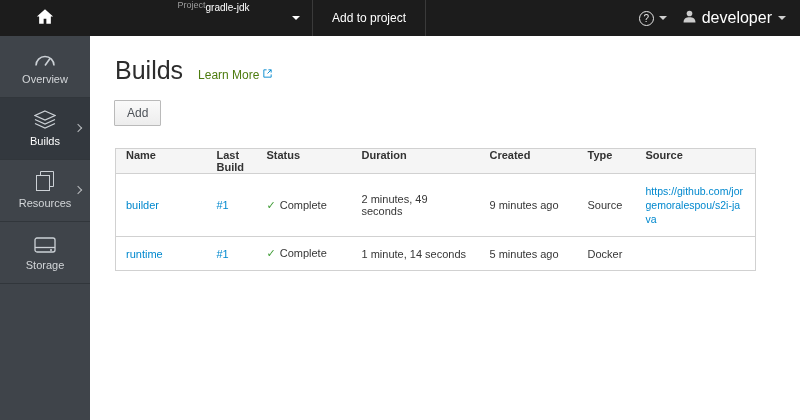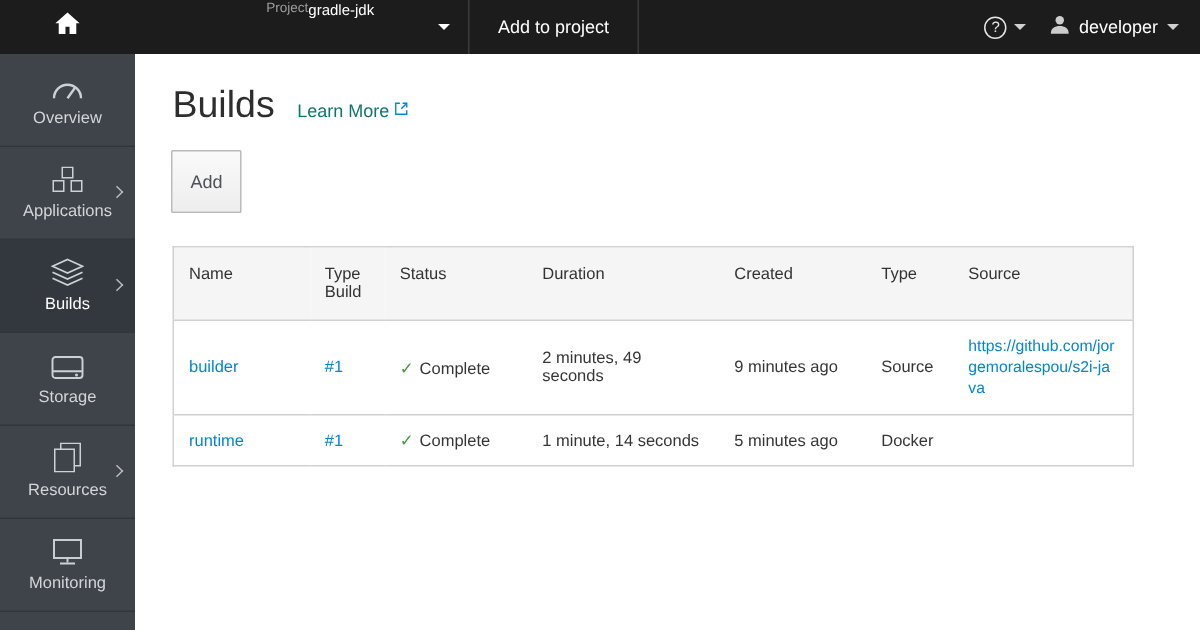--- a/index.html
+++ b/index.html
@@ -17,53 +17,53 @@
   .caret { width:0; height:0; border-left:4px solid transparent; border-right:4px solid transparent;
     border-top:4px solid #fff; display:inline-block; }
   .project-selector .caret { position:absolute; right:12px; top:16px; }
   .add-project-btn { display:flex; align-items:center; padding:16px 19px; font-size:12px;
     border-left:1px solid #3a3a3a; border-right:1px solid #3a3a3a; cursor:pointer; }
   .top-spacer { flex:1; }
   .help-menu { display:flex; align-items:center; gap:5px; margin-right:16px; cursor:pointer; }
   .q-circle { width:15px; height:15px; border:1px solid #e6e6e6; border-radius:50%;
     display:flex; align-items:center; justify-content:center; font-size:10px; color:#e6e6e6; }
   .help-menu .caret, .user-menu .caret { border-top-color:#cfcfcf; }
-  .user-menu { display:flex; align-items:center; gap:6px; margin-right:14px; font-size:12px; cursor:pointer; }
+  .user-menu { display:flex; align-items:center; gap:6px; margin-right:14px; font-size:16px; cursor:pointer; }
 
   
   .sidebar { position:absolute; top:36px; left:0; bottom:0; width:90px; background:#3f444a; }
   .nav-item { height:62px; position:relative; display:flex; flex-direction:column;
     align-items:center; justify-content:center; gap:6px; border-bottom:1px solid #31363b; cursor:pointer; }
   .nav-item.active { background:#33383e; }
   .nav-label { font-size:11px; color:#d3d6d9; }
   .nav-item.active .nav-label { color:#fff; }
   .chev { position:absolute; right:9px; top:50%; margin-top:-4px; width:6px; height:6px;
     border-top:1px solid #b9bcbf; border-right:1px solid #b9bcbf; transform:rotate(45deg); }
   .nav-icon { height:19px; display:flex; align-items:flex-end; }
 
   
   .main { position:absolute; top:36px; left:90px; right:0; bottom:0; background:#fff;
     padding:20px 25px; overflow:hidden; }
   .title-row { display:flex; align-items:baseline; gap:15px; }
   .page-title { font-size:25px; font-weight:300; color:#2d2d2d; }
-  .learn-more { font-size:12px; color:#0f766e; text-decoration:none;
+  .learn-more { font-size:12px; color:#4d7c0f; text-decoration:none;
     display:inline-flex; align-items:center; gap:3px; cursor:pointer; }
 
   .filter-row { margin-top:15px; display:flex; }
   .filter-input { width:385px; height:26px; border:1px solid #bababa; border-radius:1px;
     padding:0 9px; font-size:12px; color:#363636; font-family:inherit; }
   .filter-input::placeholder { font-style:italic; color:#999; }
-  .add-btn { height:42px; margin-left:-1px; padding:0 12px; font-size:12px; color:#4d5258;
+  .add-btn { height:26px; margin-left:-1px; padding:0 12px; font-size:12px; color:#4d5258;
     background:linear-gradient(#fafafa,#ededed); border:1px solid #bababa; border-radius:1px;
     font-family:inherit; cursor:pointer; }
 
   .builds-table { margin-top:22px; width:640px; border:1px solid #d1d1d1;
     border-collapse:collapse; table-layout:fixed; }
-  .builds-table th { background:#f5f5f5; font-size:11px; font-weight:400; color:#333;
-    text-align:left; padding:12px 10px; border-bottom:1px solid #d1d1d1; vertical-align:top; }
+  .builds-table th { background:#f5f5f5; font-size:11px; font-weight:700; color:#333;
+    text-align:left; padding:0 10px; border-bottom:1px solid #d1d1d1; vertical-align:top; }
   .builds-table td { font-size:11px; color:#363636; padding:10px; vertical-align:middle;
     border-top:1px solid #d1d1d1; }
   .builds-table a { color:#0088ce; text-decoration:none; cursor:pointer; }
   .check-glyph { color:#3f9c35; font-family:"DejaVu Sans",sans-serif; margin-right:4px; font-size:11px; }
   .src-link { word-break:break-all; font-size:10.5px; display:inline-block; line-height:14px; }
 </style>
 </head>
 <body>
 
 <div class="topbar">
@@ -104,76 +104,55 @@
   <div class="nav-item">
     <span class="nav-icon">
       <svg width="22" height="15" viewBox="0 0 22 15">
           <path d="M2 13.5 A9 9 0 0 1 20 13.5" fill="none" stroke="#ccd1d6" stroke-width="1.6"></path>
           <line x1="11" y1="13.5" x2="16" y2="6.5" stroke="#ccd1d6" stroke-width="1.6"></line>
         </svg>
     </span>
     <span class="nav-label">Overview</span>
   </div>
 
-  <div class="nav-item">
-    <span class="nav-icon">
-      <svg width="22" height="18" viewBox="0 0 22 18">
-          <rect x="7.5" y="0.5" width="7" height="7" fill="none" stroke="#ccd1d6"></rect>
-          <rect x="1.5" y="9.5" width="7" height="7" fill="none" stroke="#ccd1d6"></rect>
-          <rect x="13.5" y="9.5" width="7" height="7" fill="none" stroke="#ccd1d6"></rect>
-        </svg>
-    </span>
-    <span class="nav-label">Applications</span>
-    <span class="chev"></span>
-  </div>
 
   <div class="nav-item active">
     <span class="nav-icon">
       <svg width="22" height="19" viewBox="0 0 22 19">
           <path d="M11 1 L21 5.5 L11 10 L1 5.5 Z" fill="none" stroke="#ccd1d6" stroke-width="1.2"></path>
           <path d="M1 9.5 L11 14 L21 9.5" fill="none" stroke="#ccd1d6" stroke-width="1.2"></path>
           <path d="M1 13.5 L11 18 L21 13.5" fill="none" stroke="#ccd1d6" stroke-width="1.2"></path>
         </svg>
     </span>
     <span class="nav-label">Builds</span>
     <span class="chev"></span>
   </div>
 
   <div class="nav-item">
     <span class="nav-icon">
+      <svg width="20" height="20" viewBox="0 0 20 20">
+          <path d="M5.5 4.5 V0.5 H18.5 V15.5 H14.5" fill="none" stroke="#ccd1d6"></path>
+          <rect x="1.5" y="4.5" width="13" height="15" fill="none" stroke="#ccd1d6"></rect>
+        </svg>
+    </span>
+    <span class="nav-label">Resources</span>
+    <span class="chev"></span>
+  </div>
+
+  <div class="nav-item">
+    <span class="nav-icon">
       <svg width="22" height="16" viewBox="0 0 22 16">
           <rect x="1" y="1" width="20" height="14" rx="2" fill="none" stroke="#ccd1d6" stroke-width="1.3"></rect>
           <line x1="1" y1="10.5" x2="21" y2="10.5" stroke="#ccd1d6" stroke-width="1.3"></line>
           <circle cx="17" cy="13" r="1" fill="#ccd1d6"></circle>
         </svg>
     </span>
     <span class="nav-label">Storage</span>
   </div>
 
-  <div class="nav-item">
-    <span class="nav-icon">
-      <svg width="20" height="20" viewBox="0 0 20 20">
-          <path d="M5.5 4.5 V0.5 H18.5 V15.5 H14.5" fill="none" stroke="#ccd1d6"></path>
-          <rect x="1.5" y="4.5" width="13" height="15" fill="none" stroke="#ccd1d6"></rect>
-        </svg>
-    </span>
-    <span class="nav-label">Resources</span>
-    <span class="chev"></span>
-  </div>
-
-  <div class="nav-item">
-    <span class="nav-icon">
-      <svg width="20" height="18" viewBox="0 0 20 18">
-          <rect x="1" y="1" width="18" height="12" fill="none" stroke="#ccd1d6" stroke-width="1.3"></rect>
-          <line x1="10" y1="13" x2="10" y2="16" stroke="#ccd1d6" stroke-width="1.3"></line>
-          <line x1="5" y1="16.6" x2="15" y2="16.6" stroke="#ccd1d6" stroke-width="1.3"></line>
-        </svg>
-    </span>
-    <span class="nav-label">Monitoring</span>
-  </div>
 
 </div>
 
 <div class="main">
 
   <div class="title-row">
     <span class="page-title">Builds</span>
     <a class="learn-more">
       <span>Learn More</span>
       <span>
@@ -196,21 +175,21 @@
         <col style="width:50px">
         <col style="width:95px">
       <col style="width:128px">
         <col style="width:98px">
         <col style="width:58px">
         <col style="width:120px">
     </colgroup>
     <thead>
       <tr>
         <th>Name</th>
-        <th>Type Build</th>
+        <th>Last Build</th>
         <th>Status</th>
         <th>Duration</th>
         <th>Created</th>
         <th>Type</th>
         <th>Source</th>
       </tr>
     </thead>
     <tbody>
       <tr>
         <td><a>builder</a></td>

